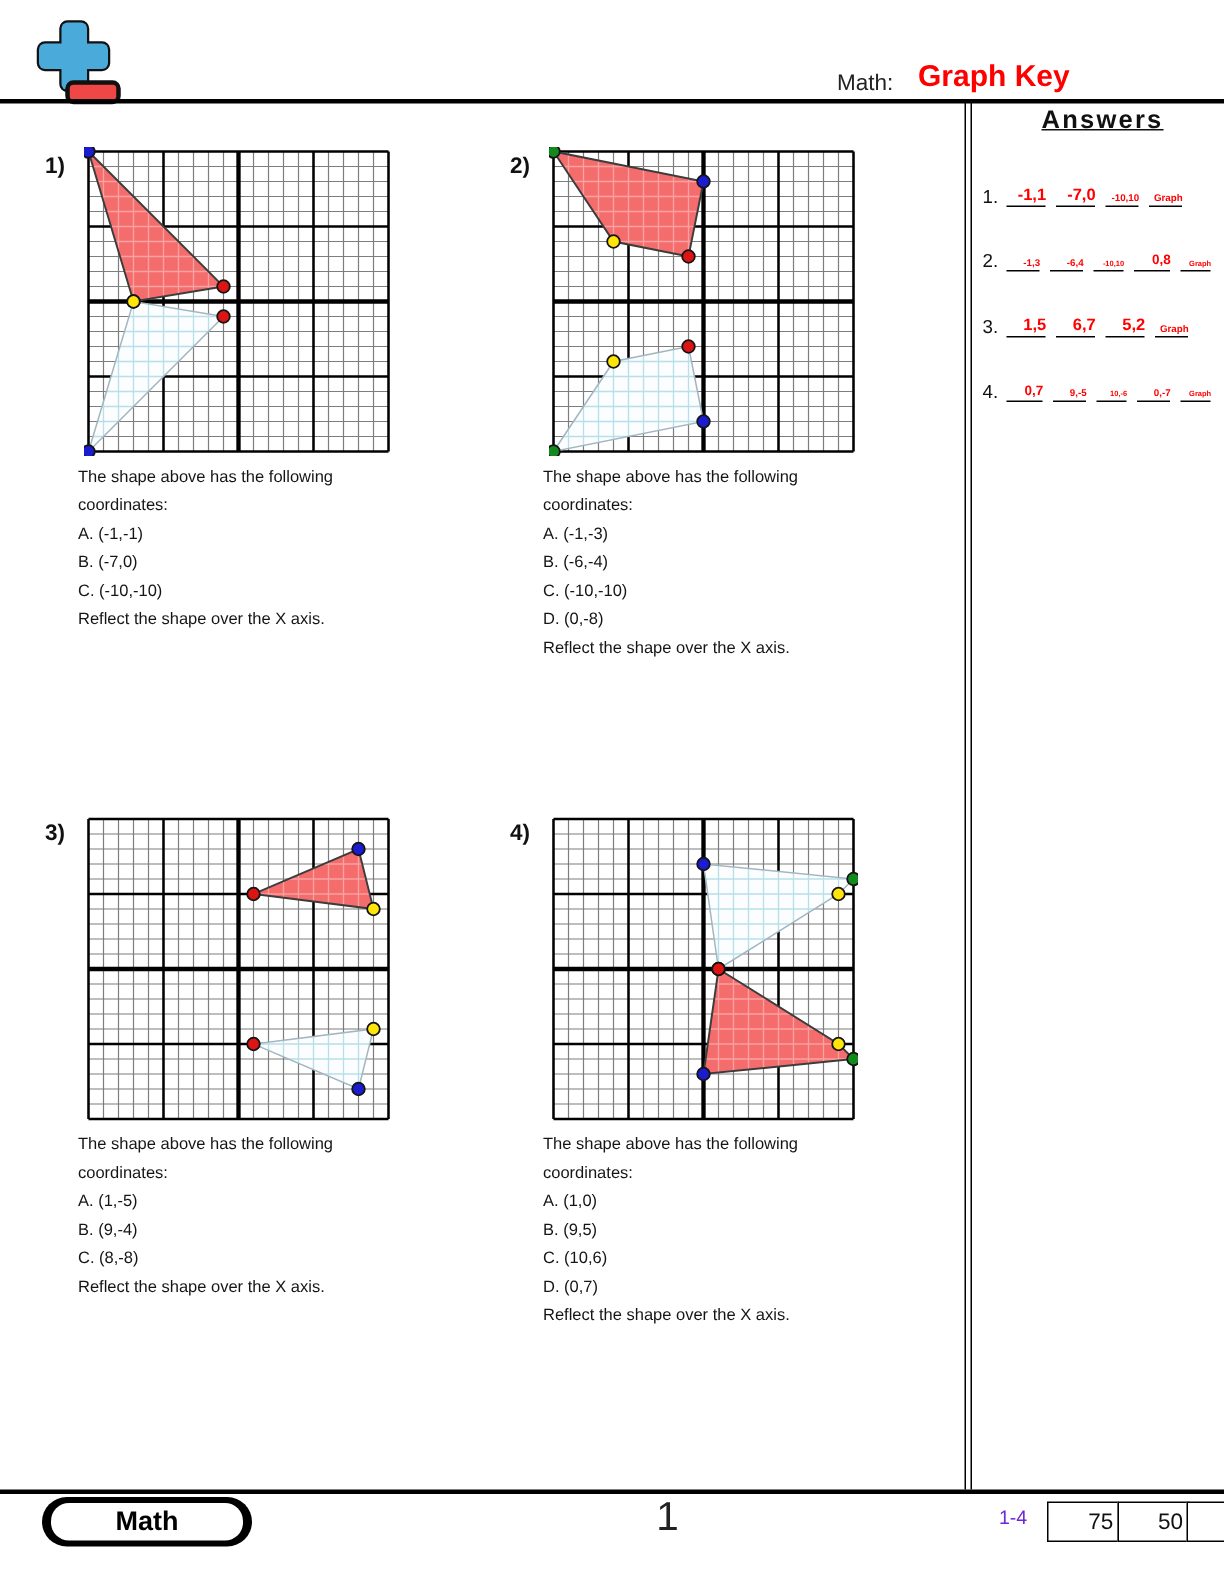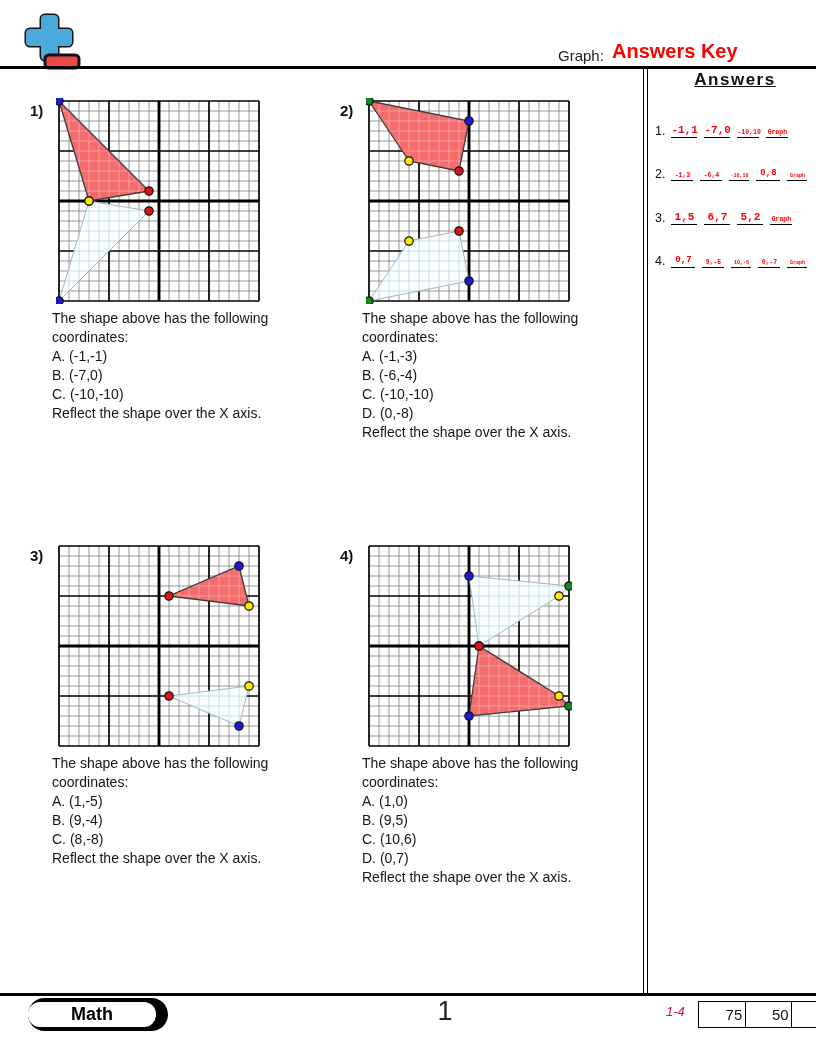--- a/index.html
+++ b/index.html
@@ -21,70 +21,70 @@
   #divider{position:absolute;left:643px;top:68px;height:925px;width:2.6px;
            border-left:1.3px solid #000;border-right:1.3px solid #000;}
   #answers-title{position:absolute;left:656px;top:70px;width:158px;text-align:center;
                  font-size:17px;font-weight:bold;text-decoration:underline;letter-spacing:1.5px;}
   .ans-row{position:absolute;left:655px;width:160px;display:flex;align-items:flex-end;}
   .ans-row:nth-of-type(1){top:124px;}
   .ans-row:nth-of-type(2){top:167px;}
   .ans-row:nth-of-type(3){top:211px;}
   .ans-row:nth-of-type(4){top:254px;}
   .ans-num{font-size:12.5px;color:#111;margin-right:6px;}
-  .blank{display:inline-block;border-bottom:1.6px solid #000;text-align:center;
-         color:#ff0000;font-weight:bold;margin-right:7px;padding-bottom:1px;line-height:1.1;font-family:Liberation Mono, monospace;}
+  .blank{display:inline-block;border-bottom:1.6px solid #000;text-align:right;
+         color:#ff0000;font-weight:bold;margin-right:7px;padding-bottom:1px;line-height:1.1;}
   .bl-lg{width:26px;font-size:11px;}
   .bl-md{width:24px;font-size:9px;}
   .bl-sm{width:22px;font-size:6.5px;}
   .bl-xs{width:20px;font-size:5px;}
 
   
   .pcell{position:absolute;width:306px;height:430px;}
   .pcell:nth-of-type(1){left:26px;top:92px;}
   .pcell:nth-of-type(2){left:336px;top:92px;}
   .pcell:nth-of-type(3){left:26px;top:537px;}
   .pcell:nth-of-type(4){left:336px;top:537px;}
   .pnum{position:absolute;left:4px;top:10px;font-size:15px;font-weight:bold;}
   .pgrid{position:absolute;left:30px;top:6px;}
-  .prob-text{position:absolute;left:26px;top:217px;width:272px;font-size:14px;
+  .prob-text{position:absolute;left:26px;top:217px;width:272px;font-size:11px;
              line-height:19px;white-space:pre-line;color:#151515;}
 
   
   #math-badge{position:absolute;left:28px;top:998px;width:140px;height:33px;background:#000;
-              border-radius:17px;display:flex;align-items:center;justify-content:flex-start;}
+              border-radius:17px;display:flex;align-items:center;justify-content:center;}
   #math-badge .pill{background:#fff;border-radius:12px;width:128px;height:25px;
                     display:flex;align-items:center;justify-content:center;}
   #math-badge .pill span{font-size:18px;font-weight:bold;color:#000;}
   #site-url{position:absolute;left:176px;top:1008px;font-size:15px;color:#222;}
   #page-number{position:absolute;left:400px;top:996px;width:90px;text-align:center;
                font-size:27px;color:#222;}
-  #range-label{position:absolute;left:666px;top:1004px;font-size:13px;color:#be185d;font-style:italic;}
+  #range-label{position:absolute;left:666px;top:1004px;font-size:13px;color:#6d28d9;}
   #score-boxes{position:absolute;left:700px;top:1001px;display:flex;}
   .score-box{width:23px;height:25px;border:1.6px solid #000;margin-left:-1.6px;
              display:flex;align-items:center;justify-content:center;font-size:15px;background:#fff;padding-left:23px;}
 </style>
 </head>
 <body>
 
 <div id="page">
 
   <svg id="logo" viewBox="0 0 62 58" aria-hidden="true">
     <g>
       <rect x="21" y="3" width="17" height="45" rx="4" fill="#4aabdb" stroke="#111" stroke-width="3"></rect>
       <rect x="6" y="17" width="46" height="17" rx="4" fill="#4aabdb" stroke="#111" stroke-width="3"></rect>
       <rect x="21" y="3" width="17" height="45" rx="4" fill="#4aabdb"></rect>
       <rect x="6" y="17" width="46" height="17" rx="4" fill="#4aabdb"></rect>
     </g>
     <g>
       <rect x="25" y="43" width="34" height="13" rx="4" fill="#ef4646" stroke="#111" stroke-width="3"></rect>
     </g>
   </svg>
-  <div id="name-label">Graph:</div>
-  <div id="answer-key">Answers Key</div>
+  <div id="name-label">Math:</div>
+  <div id="answer-key">Graph Key</div>
   <div class="hline" id="top-rule"></div>
 
   <div id="divider"></div>
   <div id="answers-title">Answers</div>
   <div id="answers-rows">
       <div class="ans-row">
         <span class="ans-num">1.</span>
         <span class="blank bl-lg">-1,1</span>
         <span class="blank bl-lg">-7,0</span>
         <span class="blank bl-sm">-10,10</span>

